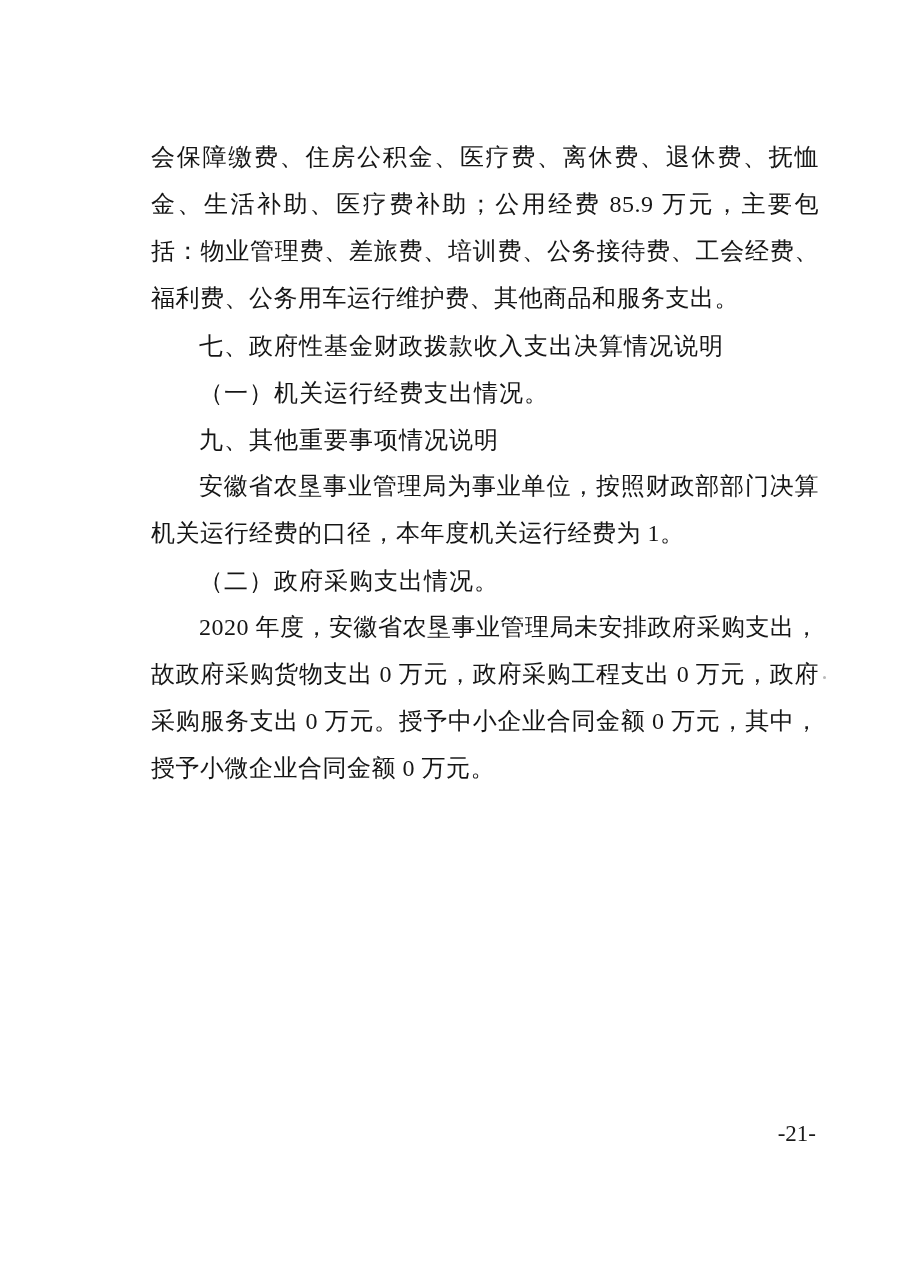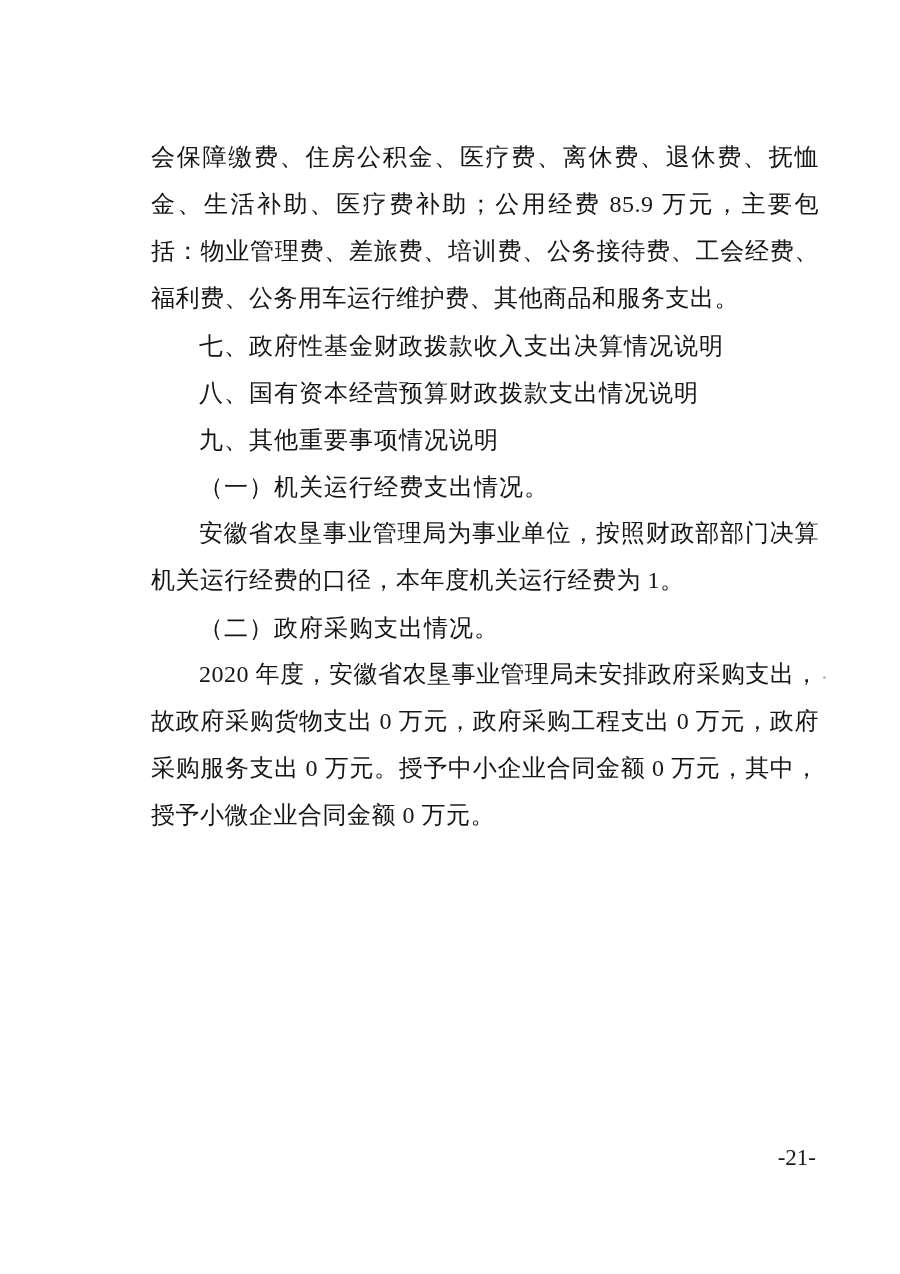--- a/index.html
+++ b/index.html
@@ -36,21 +36,21 @@
   }
   .content .heading {
     margin: 0;
     text-indent: 2em;
     font-weight: normal;
     font-family: "Liberation Sans", "DejaVu Sans", sans-serif;
     letter-spacing: 1px;
   }
   .page-number {
     position: absolute;
-    top: 1144px;
+    top: 1120px;
     right: 117px;
     font-family: "Liberation Serif", "DejaVu Serif", serif;
     font-size: 23px;
     line-height: 28px;
     color: #1a1a1a;
   }
   .scan-dot {
     position: absolute;
     left: 790px;
     top: 676px;
@@ -66,26 +66,25 @@
 
 <div class="page">
 
   <div class="content">
 
     <p class="continued">会保障缴费、住房公积金、医疗费、离休费、退休费、抚恤金、生活补助、医疗费补助；公用经费 85.9 万元，主要包括：物业管理费、差旅费、培训费、公务接待费、工会经费、福利费、公务用车运行维护费、其他商品和服务支出。</p>
 
     <p class="heading">七、政府性基金财政拨款收入支出决算情况说明</p>
 
 
-    <p class="heading">八、国有资本经营预算财政拨款支出情况说明</p>
 
 
+    <p class="heading">（一）机关运行经费支出情况。</p>
+
     <p class="heading">九、其他重要事项情况说明</p>
-
-    <p class="heading">（一）机关运行经费支出情况。</p>
 
     <p>安徽省农垦事业管理局为事业单位，按照财政部部门决算机关运行经费的口径，本年度机关运行经费为 1。</p>
 
     <p class="heading">（二）政府采购支出情况。</p>
 
     <p>2020 年度，安徽省农垦事业管理局未安排政府采购支出，故政府采购货物支出 0 万元，政府采购工程支出 0 万元，政府采购服务支出 0 万元。授予中小企业合同金额 0 万元，其中，授予小微企业合同金额 0 万元。</p>
 
 
 
   </div>

